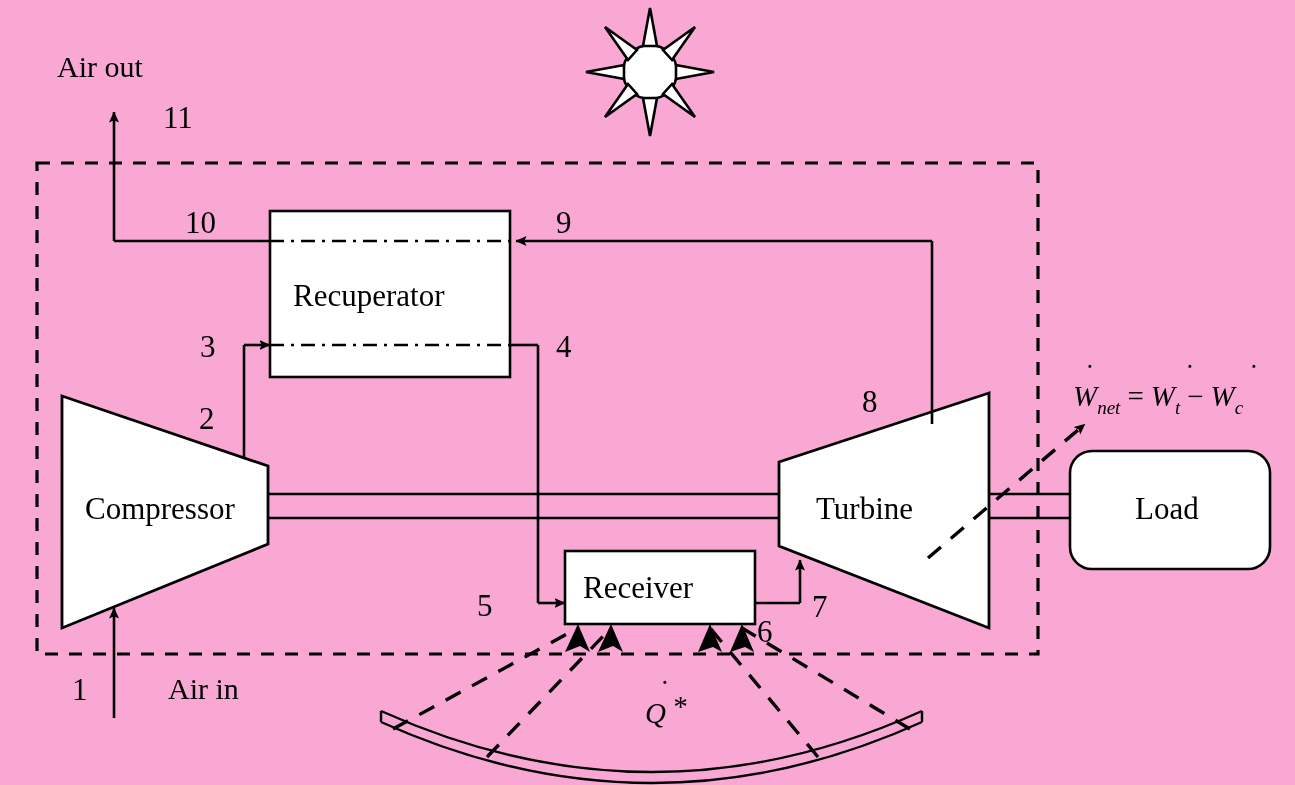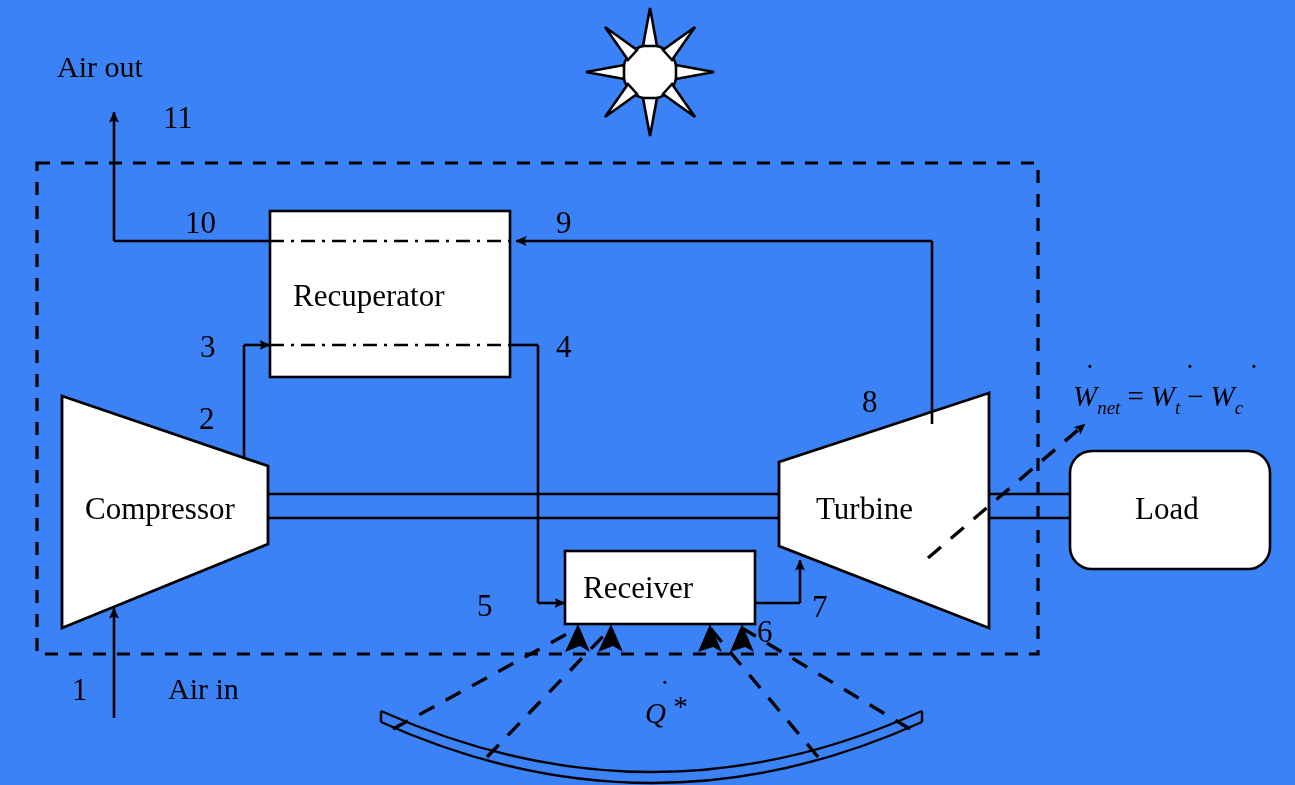--- a/index.html
+++ b/index.html
@@ -4,21 +4,21 @@
 <style>
   html, body {
     margin: 0;
     padding: 0;
     background: #ffffff;
   }
   #canvas {
     position: relative;
     width: 1295px;
     height: 785px;
-    background: #3b82f6;
+    background: #f9a8d4;
     overflow: hidden;
     font-family: "Liberation Serif", "DejaVu Serif", serif;
   }
   svg#diagram {
     position: absolute;
     left: 0;
     top: 0;
     width: 1295px;
     height: 785px;
   }

